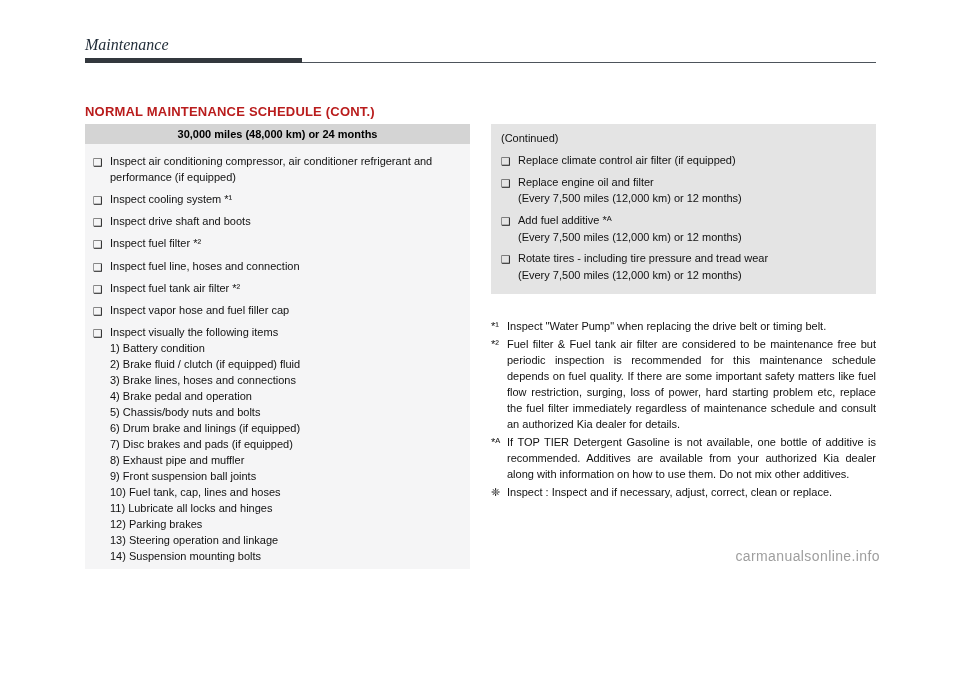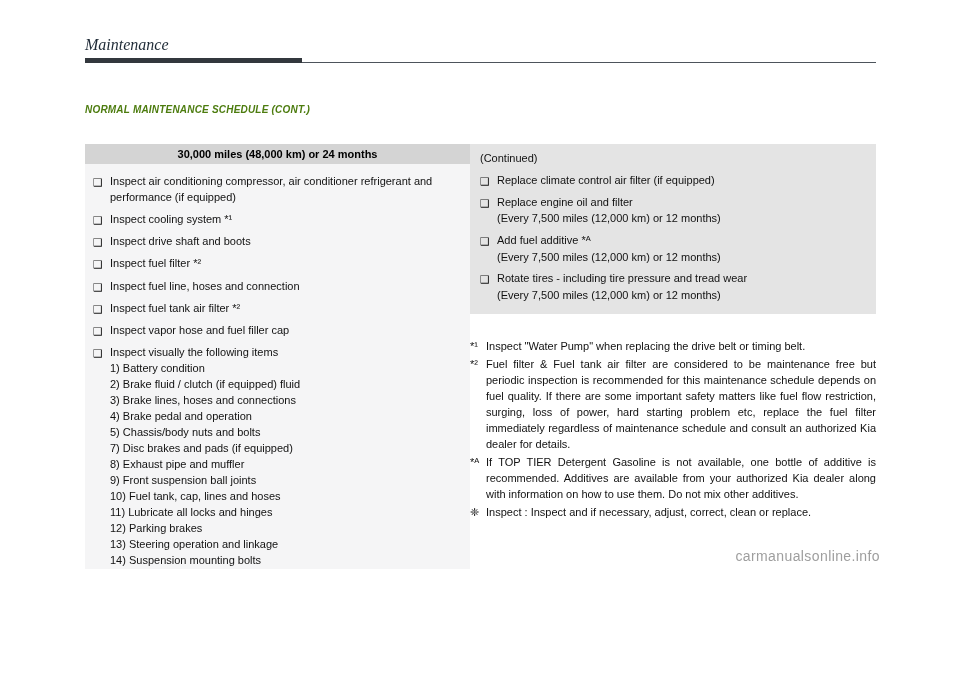--- a/index.html
+++ b/index.html
@@ -20,27 +20,26 @@
     font-size: 16px;
     color: #1e2a36;
   }
   .header-rule { display: flex; align-items: flex-end; margin-top: 4px; }
   .rule-thick { width: 217px; height: 5px; background: #33383d; flex: none; }
   .rule-thin  { flex: 1; height: 0; border-bottom: 1px solid #4d545b; margin-bottom: 0; }
 
   
   .doc-title {
     position: absolute; left: 85px; top: 104px;
-    font-size: 10px; font-weight: bold; color: #4d7c0f;
+    font-size: 13px; font-weight: bold; color: #b91c1c;
     letter-spacing: 0.2px;
-    font-style: italic;
-  }
-
-  
-  .columns { position: absolute; left: 85px; top: 144px; right: 84px; display: flex; }
+  }
+
+  
+  .columns { position: absolute; left: 85px; top: 124px; right: 84px; display: flex; gap: 21px; }
   .left-col { width: 385px; flex: none; }
   .right-col { flex: 1; min-width: 0; }
 
   
   .table-header {
     background: #d4d4d4;
     text-align: center;
     font-size: 11px; font-weight: bold; color: #000;
     padding: 4px 2px;
   }
@@ -181,20 +180,24 @@
             <div class="row sub">
               <span class="bullet"></span>
               <span class="row-text">4) Brake pedal and operation</span>
             </div>
 
             <div class="row sub">
               <span class="bullet"></span>
               <span class="row-text">5) Chassis/body nuts and bolts</span>
             </div>
 
+            <div class="row sub">
+              <span class="bullet"></span>
+              <span class="row-text">6) Drum brake and linings (if equipped)</span>
+            </div>
 
             <div class="row sub">
               <span class="bullet"></span>
               <span class="row-text">7) Disc brakes and pads (if equipped)</span>
             </div>
 
             <div class="row sub">
               <span class="bullet"></span>
               <span class="row-text">8) Exhaust pipe and muffler</span>
             </div>

